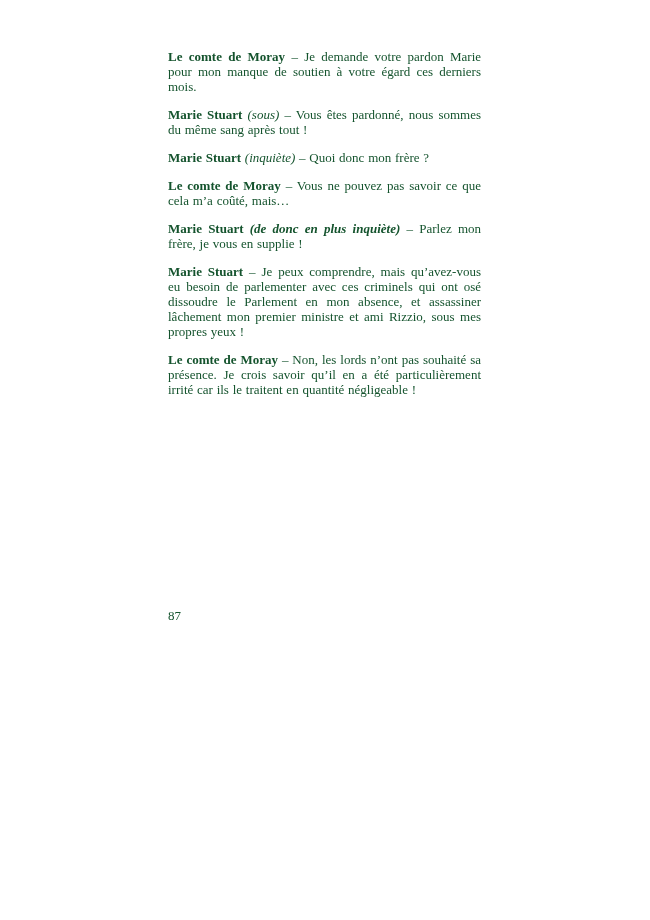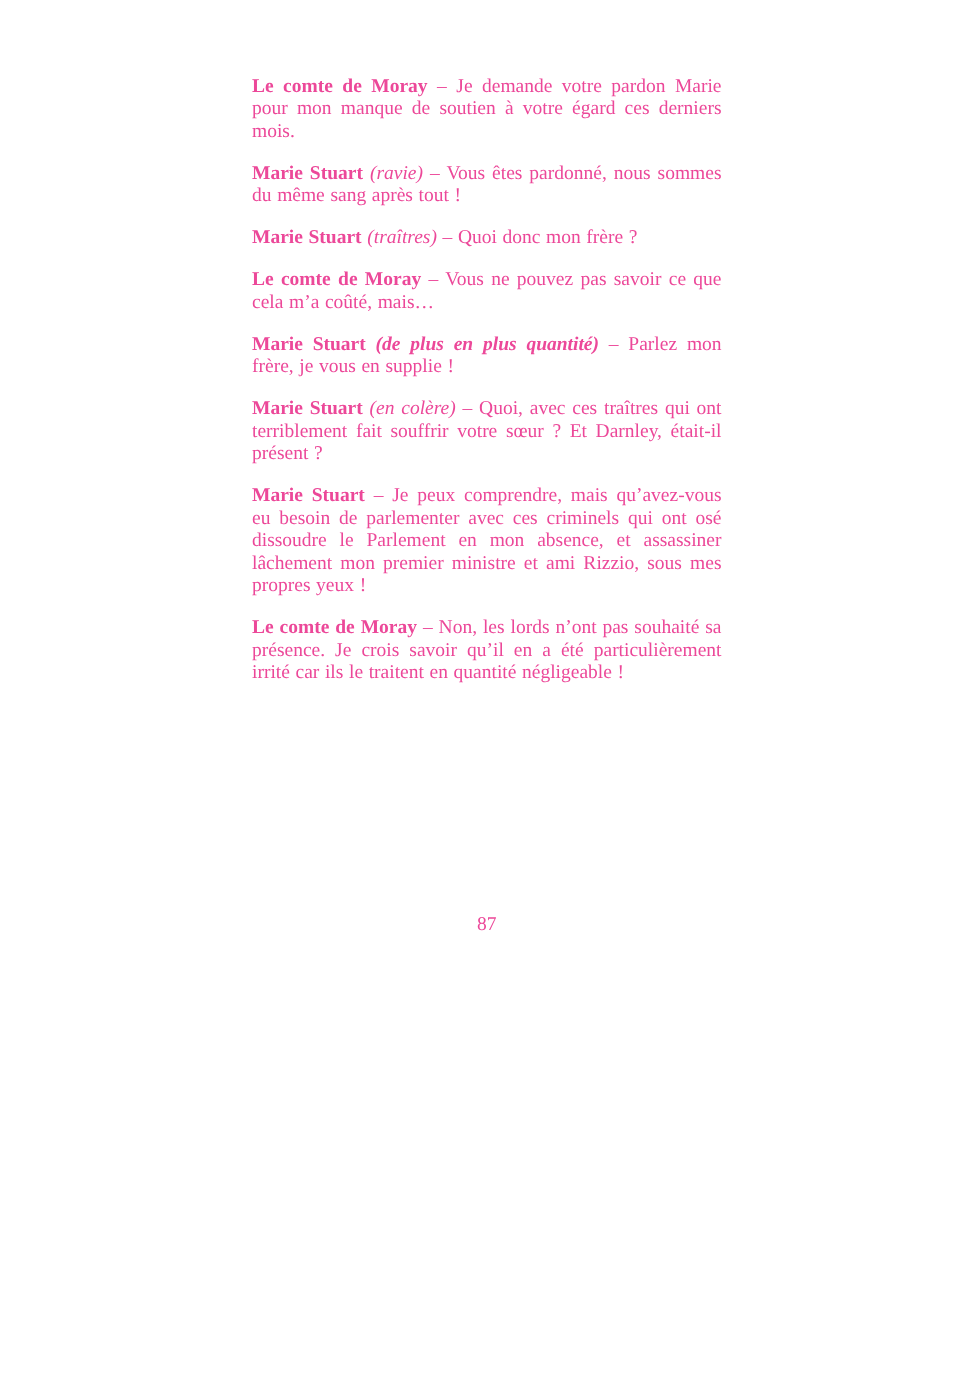--- a/index.html
+++ b/index.html
@@ -6,21 +6,21 @@
     margin: 0;
     padding: 0;
     background: #ffffff;
   }
   .page {
     position: relative;
     width: 650px;
     height: 920px;
     background: #ffffff;
     font-family: "Liberation Serif", serif;
-    color: #ec4899;
+    color: #14532d;
     overflow: hidden;
   }
   .text-block {
     position: absolute;
     left: 168px;
     top: 49px;
     width: 313px;
   }
   p.para {
     font-size: 13px;
@@ -38,44 +38,42 @@
     font-weight: normal;
   }
   .direction-bold {
     font-weight: bold;
   }
   .page-number {
     position: absolute;
     left: 168px;
     top: 608px;
     width: 313px;
-    text-align: center;
     font-size: 13px;
     line-height: 15px;
   }
 </style>
 </head>
 <body>
 
 <div class="page">
   <div class="text-block">
 
     <p class="para"><span class="speaker">Le comte de Moray</span> <span>– Je demande votre pardon Marie pour mon manque de soutien à votre égard ces derniers mois.</span></p>
 
-    <p class="para"><span class="speaker">Marie Stuart</span> <span class="direction">(ravie)</span> <span>– Vous êtes pardonné, nous sommes du même sang après tout&nbsp;!</span></p>
+    <p class="para"><span class="speaker">Marie Stuart</span> <span class="direction">(sous)</span> <span>– Vous êtes pardonné, nous sommes du même sang après tout&nbsp;!</span></p>
 
 
-    <p class="para"><span class="speaker">Marie Stuart</span> <span class="direction">(traîtres)</span> <span>– Quoi donc mon frère&nbsp;?</span></p>
+    <p class="para"><span class="speaker">Marie Stuart</span> <span class="direction">(inquiète)</span> <span>– Quoi donc mon frère&nbsp;?</span></p>
 
     <p class="para"><span class="speaker">Le comte de Moray</span> <span>– Vous ne pouvez pas savoir ce que cela m’a coûté, mais…</span></p>
 
-    <p class="para"><span class="speaker">Marie Stuart</span> <span class="direction direction-bold">(de plus en plus quantité)</span> <span>– Parlez mon frère, je vous en supplie&nbsp;!</span></p>
+    <p class="para"><span class="speaker">Marie Stuart</span> <span class="direction direction-bold">(de donc en plus inquiète)</span> <span>– Parlez mon frère, je vous en supplie&nbsp;!</span></p>
 
 
-    <p class="para"><span class="speaker">Marie Stuart</span> <span class="direction">(en colère)</span> <span>– Quoi, avec ces traîtres qui ont terriblement fait souffrir votre sœur&nbsp;? Et Darnley, était-il présent&nbsp;?</span></p>
 
     <p class="para"><span class="speaker">Marie Stuart</span> <span>– Je peux comprendre, mais qu’avez-vous eu besoin de parlementer avec ces criminels qui ont osé dissoudre le Parlement en mon absence, et assassiner lâchement mon premier ministre et ami Rizzio, sous mes propres yeux&nbsp;!</span></p>
 
     <p class="para"><span class="speaker">Le comte de Moray</span> <span>– Non, les lords n’ont pas souhaité sa présence. Je crois savoir qu’il en a été particulièrement irrité car ils le traitent en quantité négligeable&nbsp;!</span></p>
 
   </div>
 
   <div class="page-number">87</div>
 </div>
 

